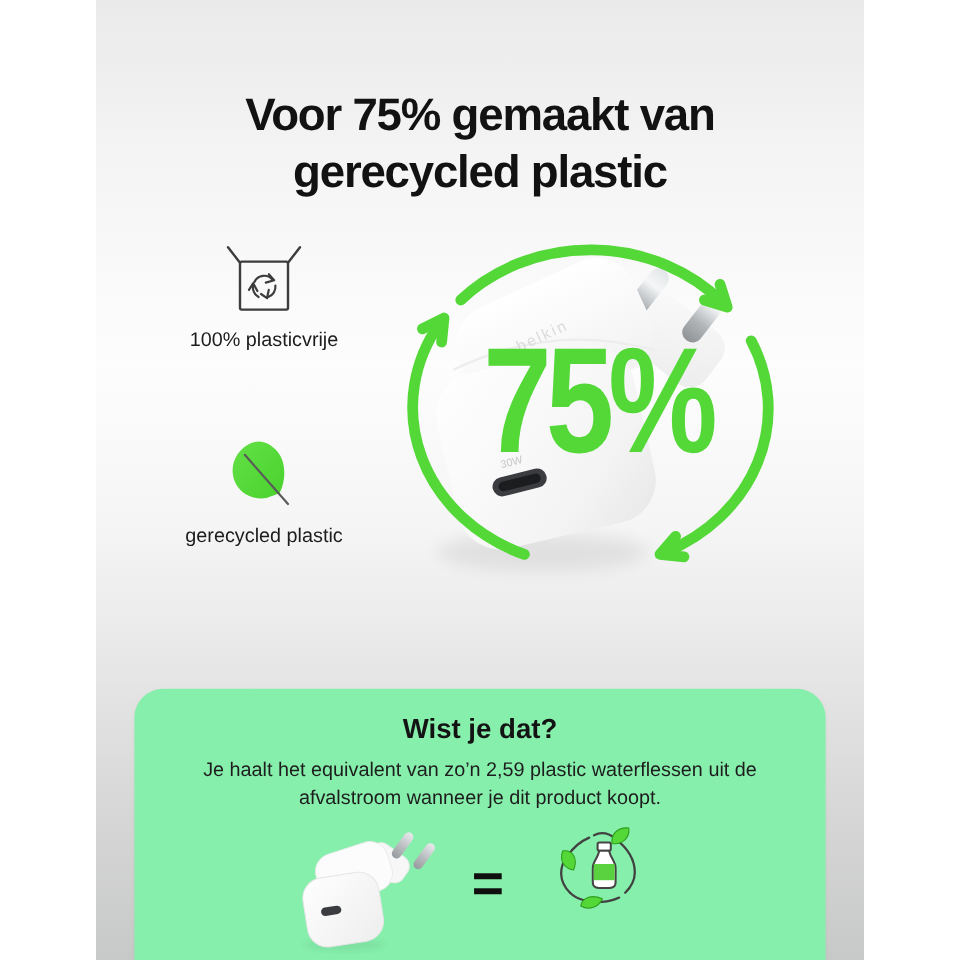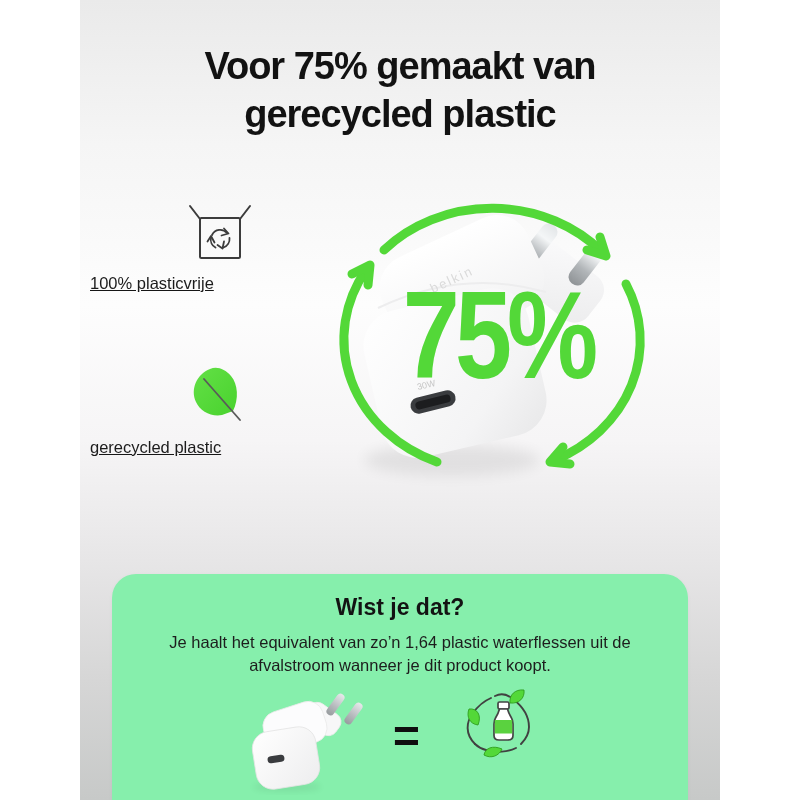--- a/index.html
+++ b/index.html
@@ -1,22 +1,22 @@
 <!DOCTYPE html>
 <html><head>
 <meta charset="utf-8">
 <style>
   html,body{margin:0;padding:0;background:#ffffff;}
   .page{position:relative;width:800px;height:800px;background:#ffffff;overflow:hidden;
         font-family:"Liberation Sans",sans-serif;color:#161616;}
   .content{position:absolute;left:80px;top:0;width:640px;height:800px;
         background:linear-gradient(180deg,#eaeaea 0%,#f5f5f5 18%,#fdfdfd 38%,#f6f5f6 55%,#e7e6e7 70%,#d6d6d6 85%,#c7c9c8 100%);}
-  .title{position:absolute;left:80px;top:42px;width:640px;text-align:center;
+  .title{position:absolute;left:80px;top:72px;width:640px;text-align:center;
         font-weight:700;font-size:38px;line-height:48px;letter-spacing:-1px;color:#121212;}
-  .feature{position:absolute;width:260px;text-decoration:underline;}
+  .feature{position:absolute;width:260px;text-align:center;}
   .feature .icon-wrap{display:flex;justify-content:center;margin-bottom:10px;}
   .feature .flabel{font-size:16.5px;line-height:22px;color:#1c1c1c;font-weight:500;}
   .feat-pack{left:90px;top:204px;}
   .feat-leaf{left:90px;top:364px;}
   .hero-svg{position:absolute;left:322px;top:168px;}
   .hero-percent{position:absolute;left:338px;top:272px;width:320px;text-align:center;
         font-size:125px;line-height:1;font-weight:700;letter-spacing:-6px;color:#53d838;
         transform:scaleX(0.82);transform-origin:50% 50%;z-index:5;}
   .fact-card{position:absolute;left:112px;top:538px;width:576px;height:288px;background:#86efac;
         border-radius:24px;box-shadow:0 1px 4px rgba(0,0,0,0.04);margin-top:36px;}
@@ -130,21 +130,21 @@
       <path d="M 248 296 L 228 294 L 241 279"></path>
       <path d="M 115 294 A 148 132 0 0 1 44 102"></path>
       <path d="M 30 106 L 48 97 L 46 117"></path>
     </g>
   </svg>
 
   <div class="hero-percent">75%</div>
 
   <div class="fact-card">
     <div class="fact-title">Wist je dat?</div>
-    <div class="fact-body">Je haalt het equivalent van zo’n 1,64 plastic waterflessen uit de afvalstroom wanneer je dit product koopt.</div>
+    <div class="fact-body">Je haalt het equivalent van zo’n 2,59 plastic waterflessen uit de afvalstroom wanneer je dit product koopt.</div>
 
     <div class="fact-row">
 
       <svg width="125" height="112" viewBox="0 0 125 112">
         <defs>
           <linearGradient id="mFront" x1="0" y1="0" x2="1" y2="1">
             <stop offset="0" stop-color="#ffffff"></stop>
               <stop offset="1" stop-color="#ededee"></stop>
           </linearGradient>
           <linearGradient id="mPin" x1="0" y1="0" x2="0" y2="1">

